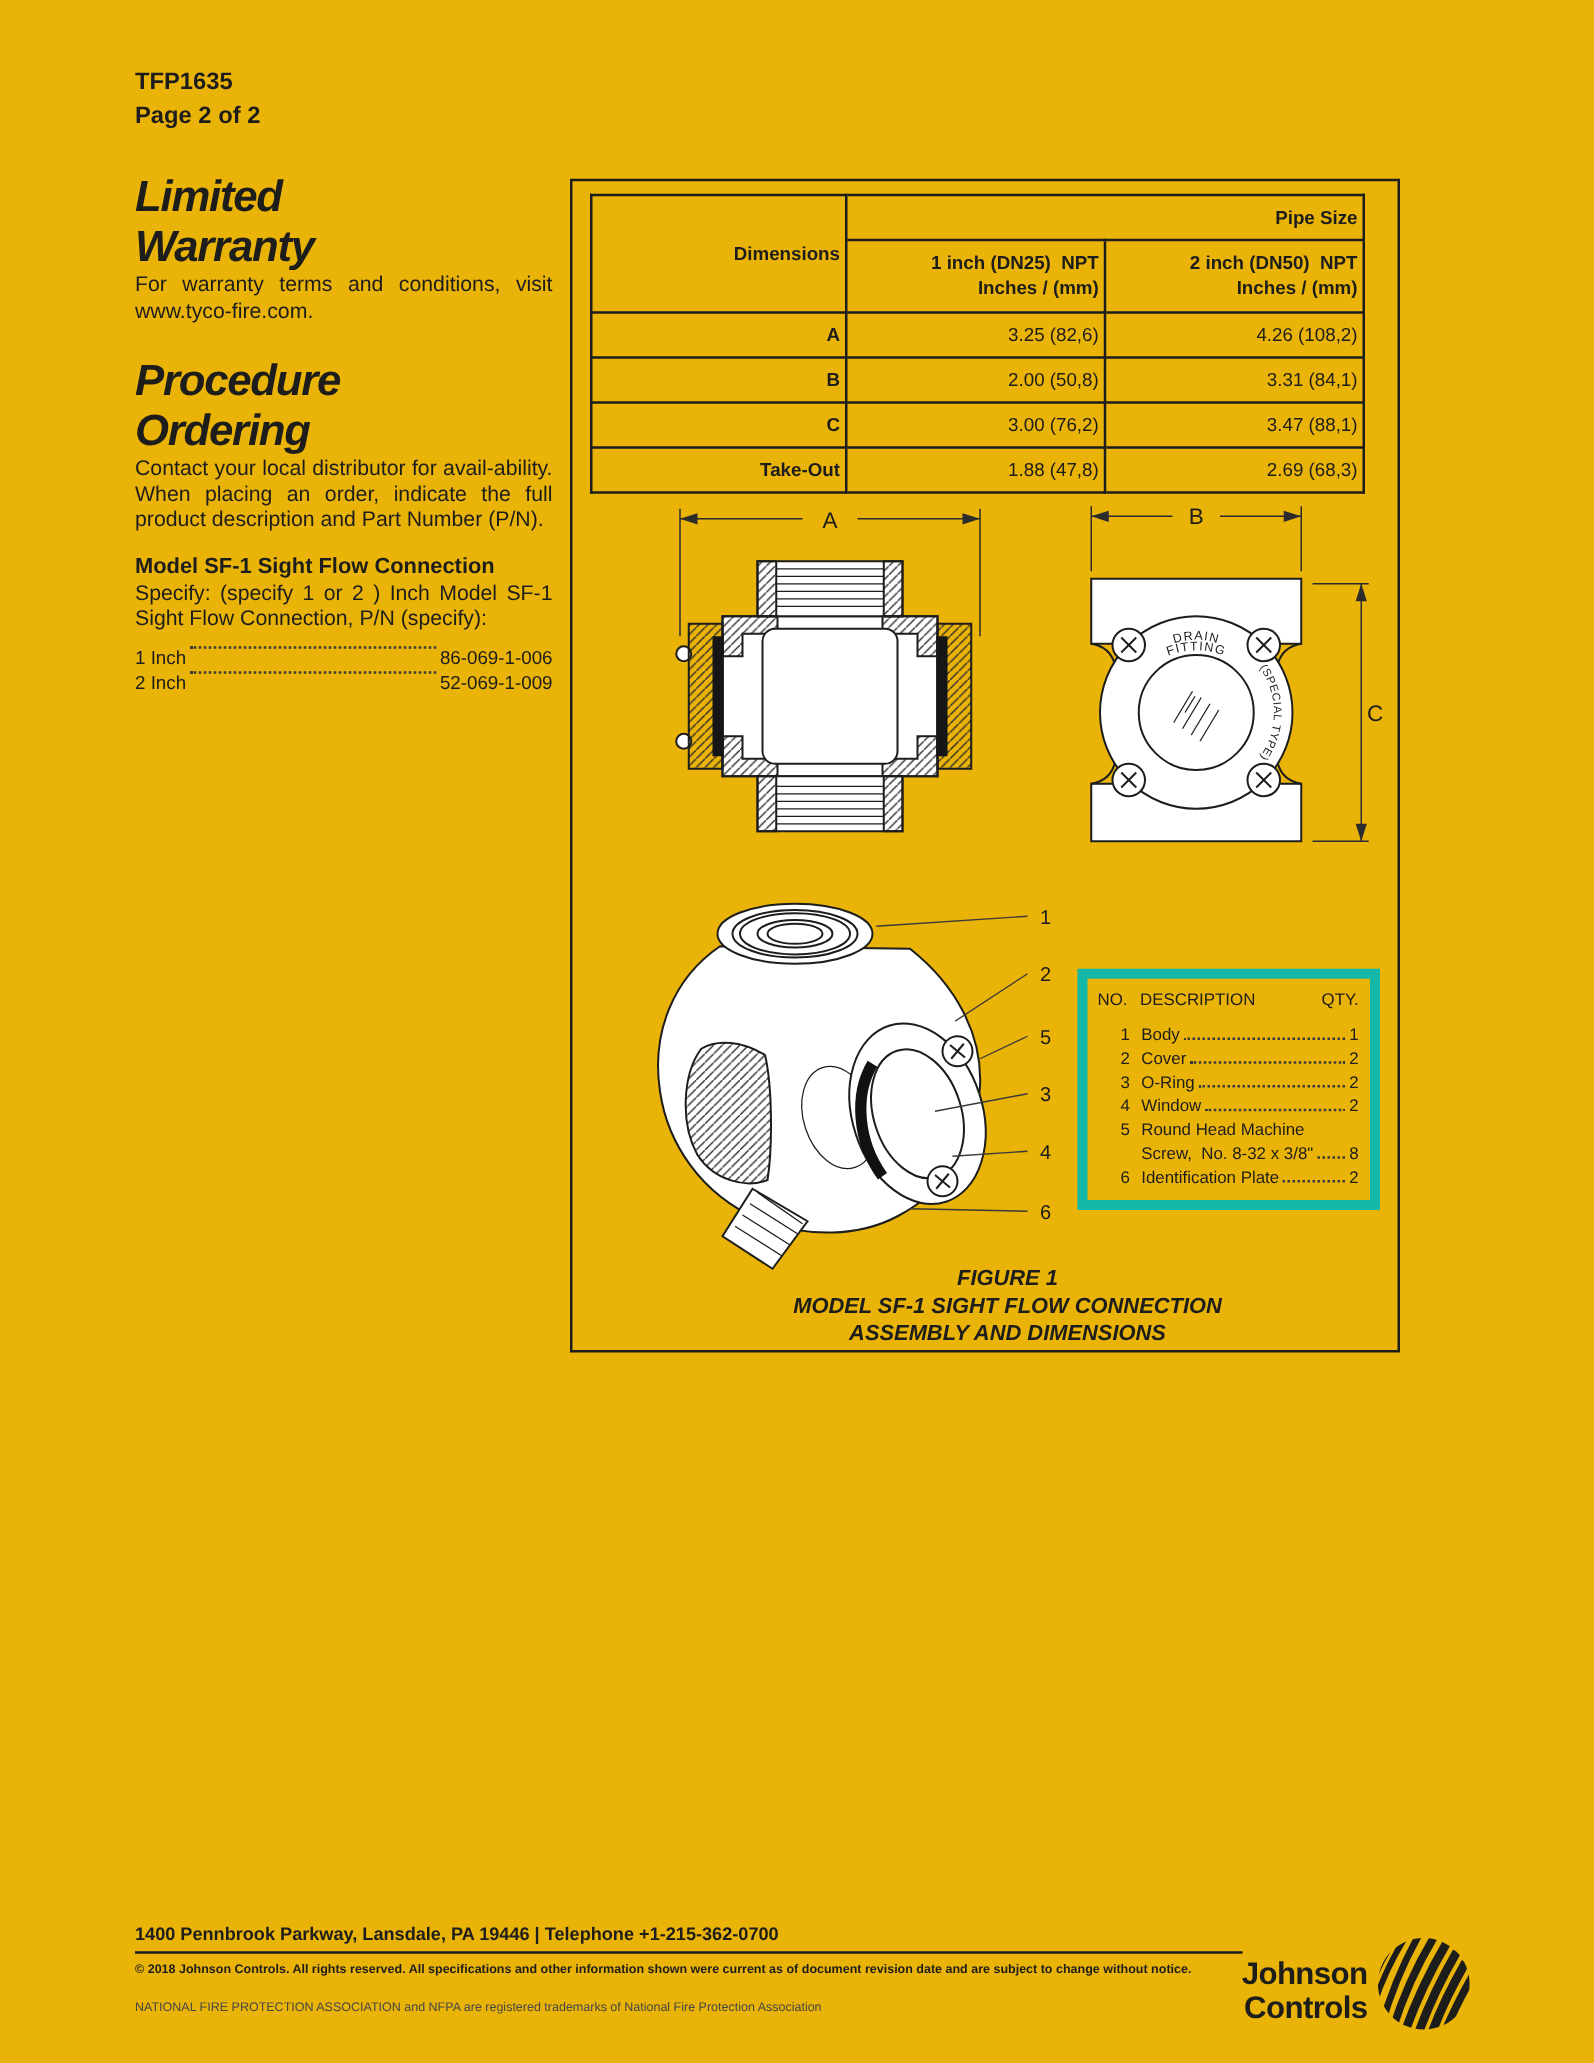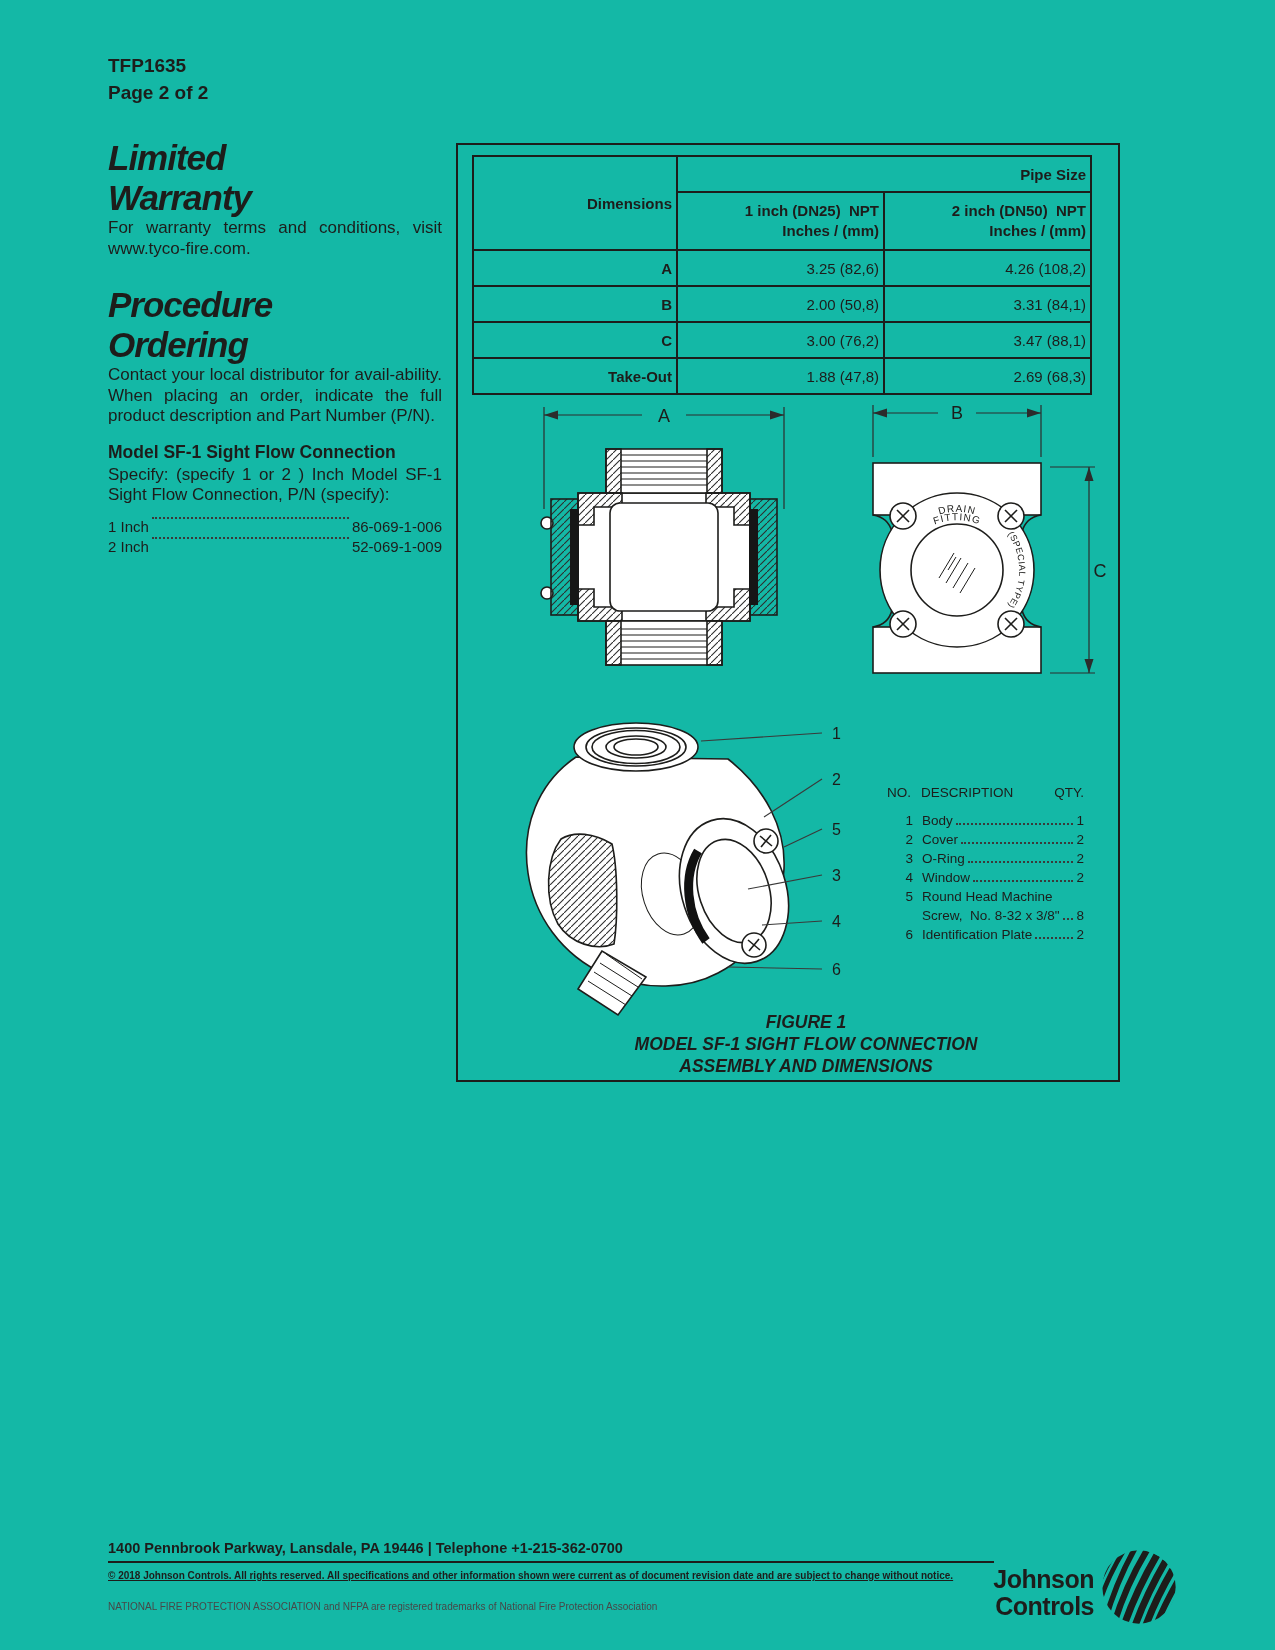--- a/index.html
+++ b/index.html
@@ -1,17 +1,17 @@
 <!DOCTYPE html>
 <html><head>
 <meta charset="utf-8">
 <title>TFP1635 Page 2</title>
 <style>
   html,body{margin:0;padding:0;background:#ffffff;}
-  .page{position:relative;width:1275px;height:1650px;background:#14b8a6;
+  .page{position:relative;width:1275px;height:1650px;background:#eab308;
         font-family:"Liberation Sans",sans-serif;color:#1d1d1b;overflow:hidden;}
 
   
   .doc-header{position:absolute;left:108px;top:52px;font-size:19px;line-height:27px;font-weight:bold;}
 
   
   .left-col{position:absolute;left:108px;top:138px;width:334px;}
   .heading{font-size:35px;line-height:40px;font-weight:bold;font-style:italic;letter-spacing:-1px;}
   .para{font-size:17px;line-height:20.5px;text-align:justify;}
   .subhead{font-size:17.5px;font-weight:bold;margin-top:15px;}
@@ -33,39 +33,39 @@
   .h-pipe{height:34px;font-size:15.5px;}
   .h-npt{height:56px;white-space:pre-wrap;line-height:20px;}
   .h-data{height:36px;}
 
   
   .draw-a{position:absolute;left:36px;top:252px;width:340px;height:300px;}
   .draw-bc{position:absolute;left:384px;top:252px;width:270px;height:300px;}
   .draw-iso{position:absolute;left:8px;top:544px;width:396px;height:340px;}
 
   
-  .parts-box{position:absolute;left:420px;top:630px;width:216px;box-sizing:border-box;
-             border:1px solid #14b8a6;padding:7px 9px 9px 8px;font-size:13.5px;line-height:19px;}
+  .parts-box{position:absolute;left:404px;top:630px;width:242px;box-sizing:border-box;
+             border:8px solid #14b8a6;padding:7px 9px 9px 8px;font-size:13.5px;line-height:19px;}
   .p-head{display:flex;margin-bottom:9px;}
   .p-head .gap{flex:1;}
   .p-no{width:26px;text-align:right;margin-right:9px;flex:none;}
   .p-desc{white-space:pre-wrap;}
   .p-row{display:flex;align-items:baseline;}
   .p-leader{flex:1;border-bottom:2px dotted #3a3a3a;margin:0 3px 4px 3px;min-width:8px;}
   .p-qty{flex:none;}
 
   
   .fig-caption{position:absolute;left:0;right:0;top:866px;text-align:center;
                font-size:17.5px;line-height:22px;font-weight:bold;font-style:italic;
                padding-left:36px;}
 
   
   .f-address{position:absolute;left:108px;top:1540px;font-size:14.5px;font-weight:bold;}
   .f-rule{position:absolute;left:108px;top:1561px;width:886px;height:2px;background:#1d1d1b;}
-  .f-copy{position:absolute;left:108px;top:1570px;font-size:10px;font-weight:bold;white-space:nowrap;text-decoration:underline;}
+  .f-copy{position:absolute;left:108px;top:1570px;font-size:10px;font-weight:bold;white-space:nowrap;}
   .f-nfpa{position:absolute;left:108px;top:1601px;font-size:10px;color:#474747;}
   .logo-text{position:absolute;left:885px;top:1566px;width:209px;text-align:right;
              font-size:25px;line-height:27px;font-weight:bold;letter-spacing:-0.5px;}
   .logo-globe{position:absolute;left:1100px;top:1548px;}
 
   svg text{font-family:"Liberation Sans",sans-serif;}
 </style>
 </head>
 <body>
 

